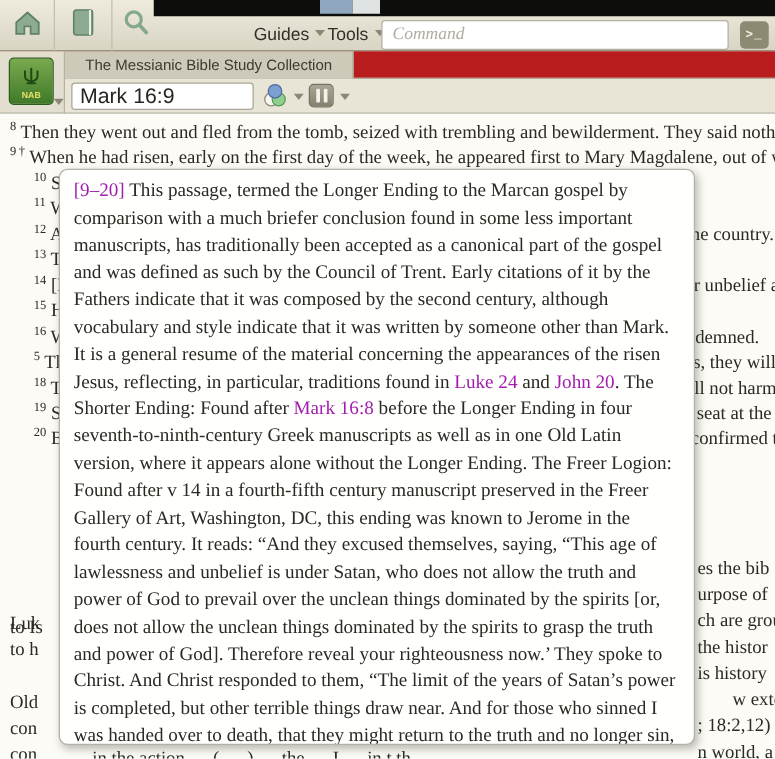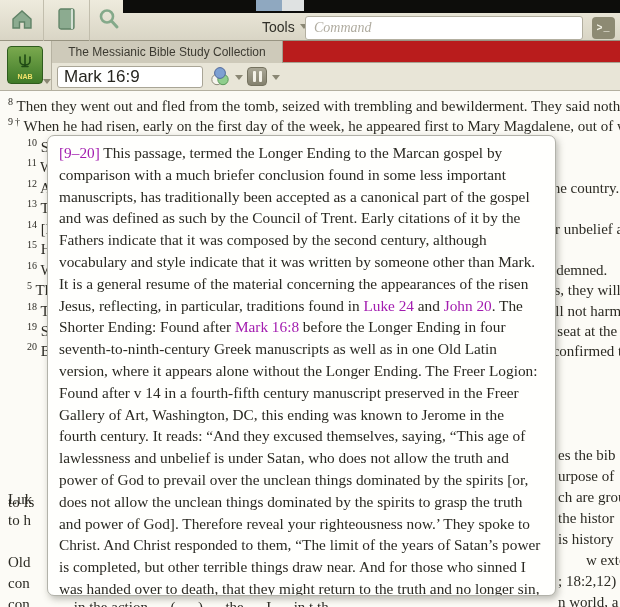--- a/index.html
+++ b/index.html
@@ -102,20 +102,24 @@
     <span>
       <svg width="24" height="24" viewBox="0 0 24 24">
           <circle cx="10" cy="9.5" r="6" fill="none" stroke="#84a98a" stroke-width="2.6"></circle>
           <line x1="14.5" y1="14" x2="20" y2="20" stroke="#84a98a" stroke-width="3" stroke-linecap="round"></line>
         </svg>
     </span>
   </div>
 
   <div class="menu" style="left:148px;margin-top:48px;">
     <span>File</span>
+    <span class="caret"></span>
+  </div>
+  <div class="menu" style="left:203px;">
+    <span>Guides</span>
     <span class="caret"></span>
   </div>
   <div class="menu" style="left:262px;">
     <span>Tools</span>
     <span class="caret"></span>
   </div>
 
   <input class="cmd-input" type="text" placeholder="Command" style="">
   <div class="term-btn">&gt;_</div>
 </div>

